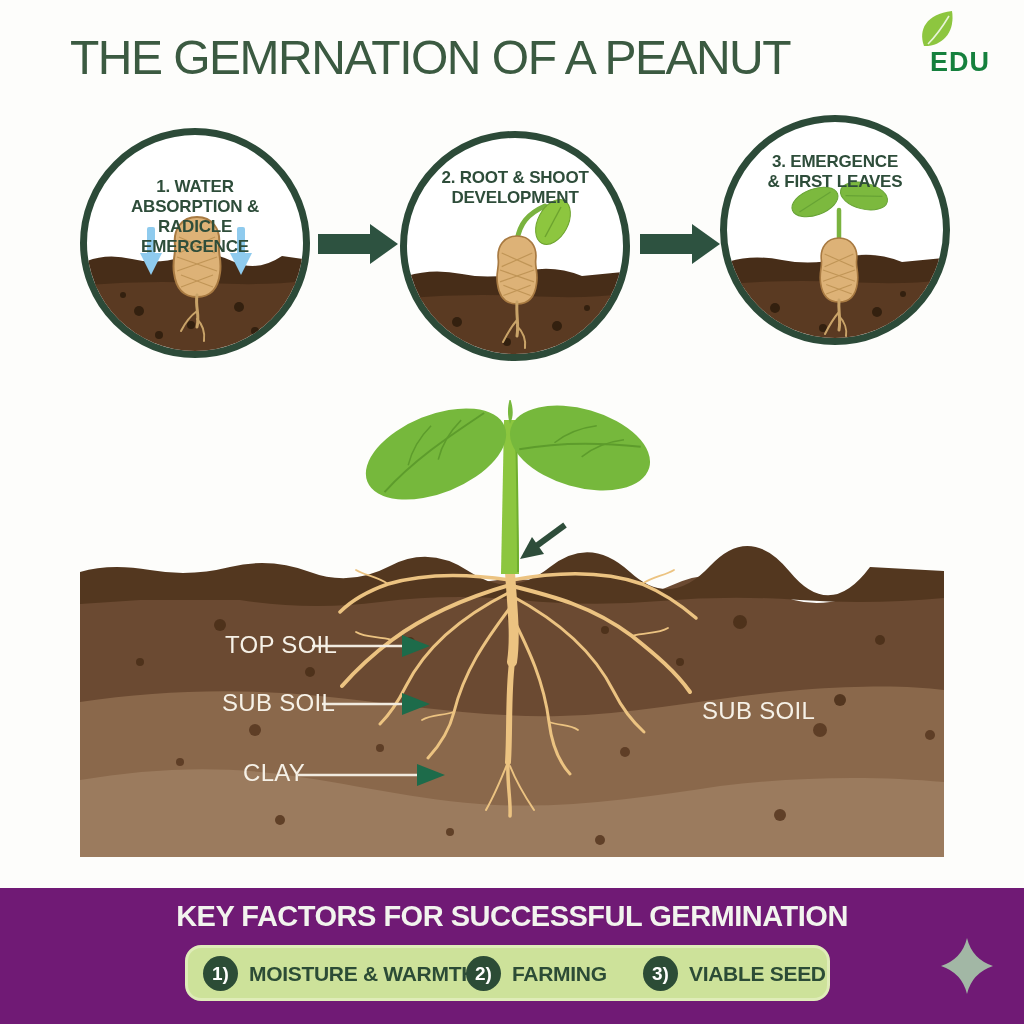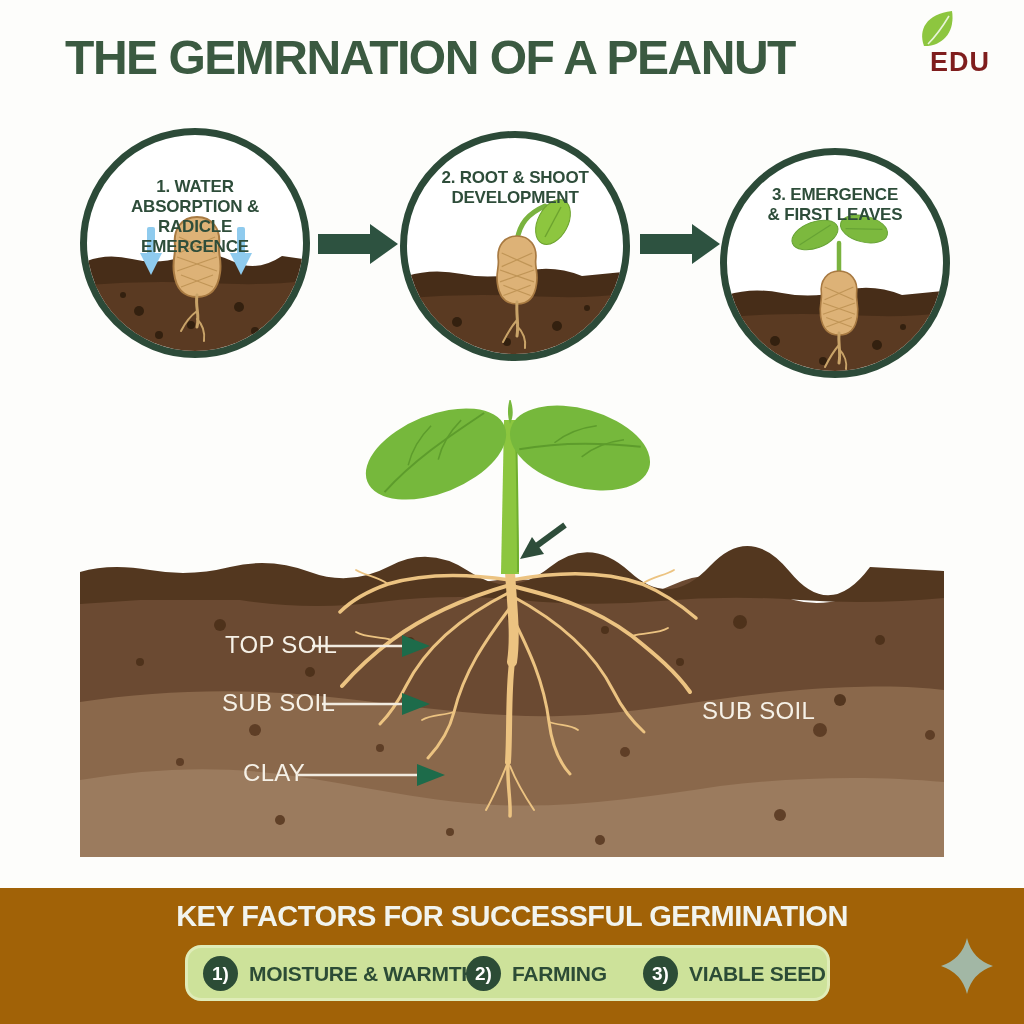--- a/index.html
+++ b/index.html
@@ -6,43 +6,43 @@
   html,body { background:#ffffff; }
   body { font-family:"Liberation Sans", sans-serif; }
   #canvas {
     position:relative; width:1024px; height:1024px;
     background:#fdfdfb; overflow:hidden;
   }
 
   
   .main-title {
     position:absolute; top:30px; left:0; width:860px;
-    text-align:center; font-size:48px; font-weight:bold;
+    text-align:center; font-size:48px; font-weight:normal;
     letter-spacing:-1.5px; color:#3b5a41;
   }
   .logo { position:absolute; top:8px; right:14px; width:150px; text-align:center; }
   .logo-leaf { display:block; margin:0 auto -2px auto; }
   .logo-name { font-size:25px; font-weight:bold; color:#2e4d3a; letter-spacing:0.5px; }
-  .logo-sub  { font-size:27px; font-weight:bold; color:#7f1d1d; letter-spacing:1px;
+  .logo-sub  { font-size:27px; font-weight:bold; color:#15803d; letter-spacing:1px;
                text-align:right; padding-right:20px; margin-top:-3px; }
 
   
   .stage-circle {
     position:absolute; width:230px; height:230px; border-radius:50%;
     border:7px solid #2c4a38; background:#ffffff; overflow:hidden;
   }
   .stage-circle svg { position:absolute; inset:0; }
   .stage-label {
     position:absolute; top:30px; left:0; right:0; text-align:center;
     font-size:17px; font-weight:bold; color:#2e4d3a; line-height:1.18;
     letter-spacing:-0.2px; z-index:2;
   }
   #stage-1 { left:80px;  top:128px; }
   #stage-2 { left:400px; top:131px; }
-  #stage-3 { left:720px; top:148px; }
+  #stage-3 { left:720px; top:115px; }
   #stage-1 .stage-label { padding:0 18px;margin-top:12px; }
   #stage-2 .stage-label { padding:0 32px; }
   #stage-3 .stage-label { padding:0 38px; }
   .stage-arrow { position:absolute; top:222px; }
   #arrow-1 { left:318px; }
   #arrow-2 { left:640px; }
 
   
   #cross-section { position:absolute; left:80px; top:400px; }
   .soil-label {
@@ -55,21 +55,21 @@
   #label-sub-soil-right { left:702px; top:697px; }
   .uptake-label {
     position:absolute; left:567px; top:502px; width:178px;
     color:#2e4d3a; font-weight:bold; font-size:19px; line-height:1.18;
     letter-spacing:-0.2px;
   }
 
   
   .footer {
     position:absolute; left:0; top:888px; width:1024px; height:136px;
-    background:#a16207;
+    background:#701a75;
   }
   .footer-title {
     position:absolute; top:12px; left:0; width:100%; text-align:center;
     color:#f2f4ee; font-size:29px; font-weight:bold; letter-spacing:-0.5px;
   }
   .factor-pill {
     position:absolute; left:185px; top:57px; width:645px; height:56px;
     background:#cde29a; border:3px solid #dfecb8; border-radius:16px;
   }
   .factor { position:absolute; top:8px; display:flex; align-items:center; gap:11px; }

